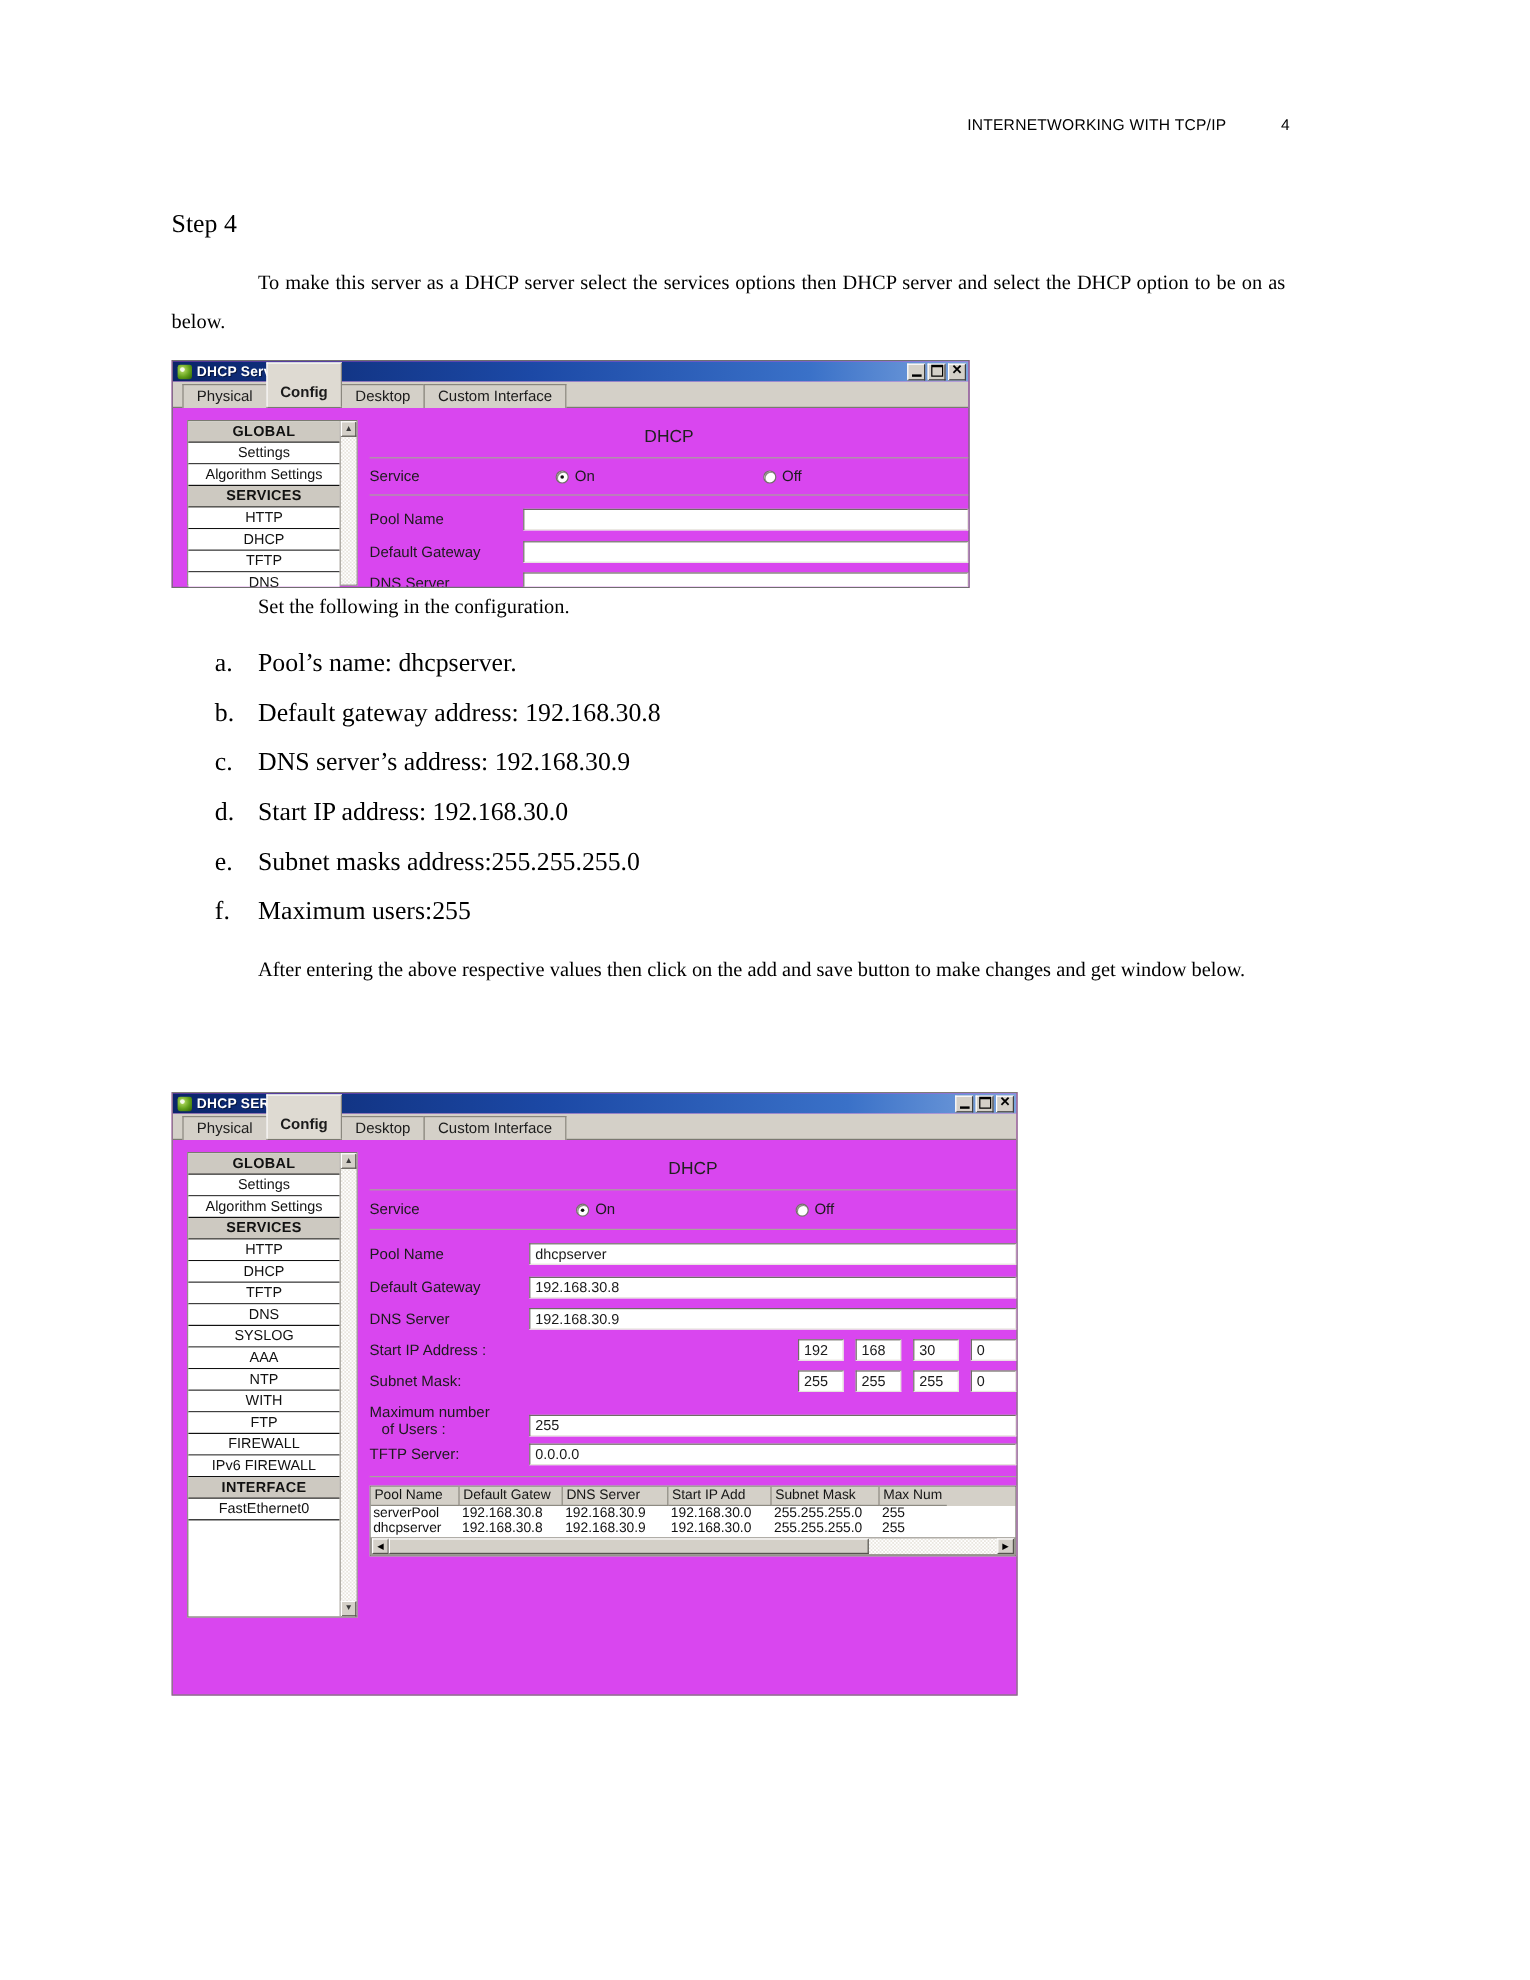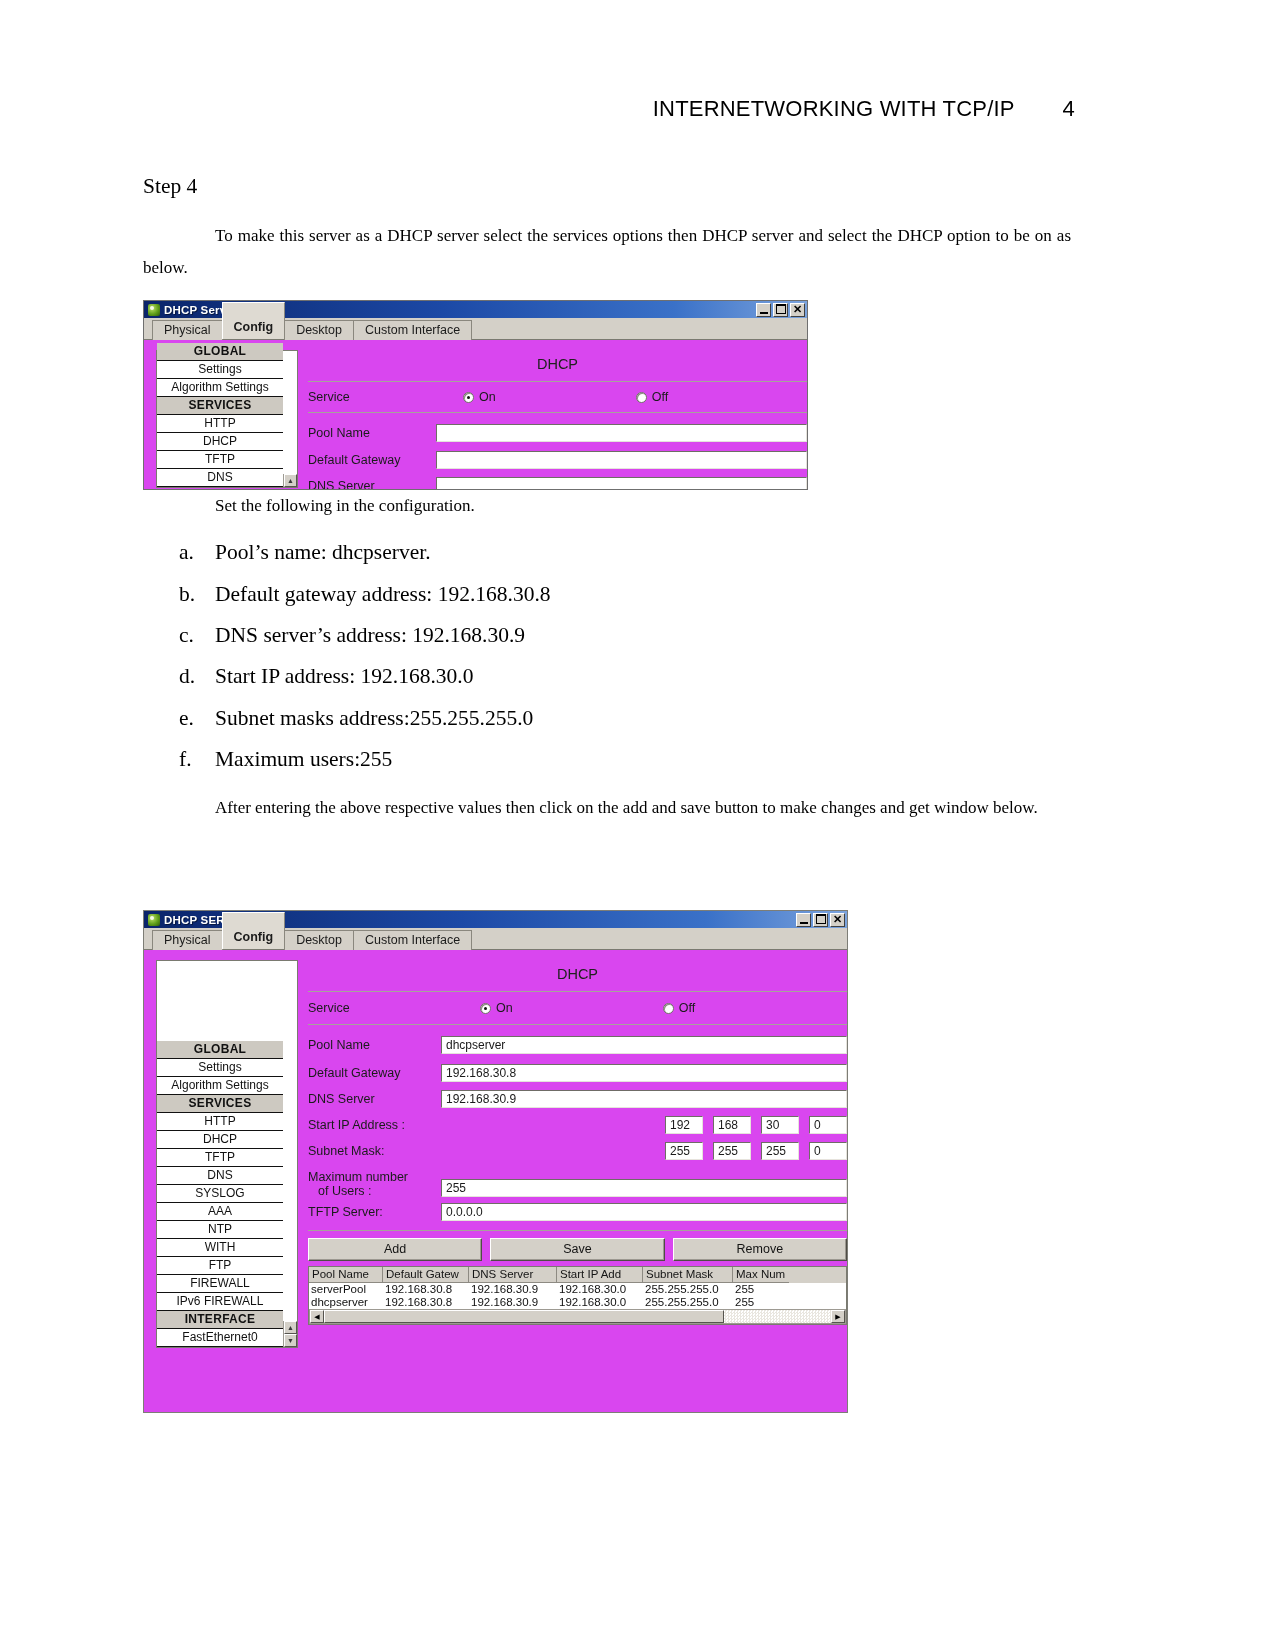--- a/index.html
+++ b/index.html
@@ -14,21 +14,21 @@
   }
 
   
   .page { position: absolute; inset: 0; }
 
   .doc-header {
     position: absolute;
     top: 96px; left: 0; right: 200px;
     text-align: right;
     font-family: "Liberation Sans", sans-serif;
-    font-size: 22px;
+    font-size: 13px;
     letter-spacing: .2px;
   }
   .doc-header .pg { display: inline-block; margin-left: 42px; }
 
   .body-col {
     position: absolute;
     left: 143px; top: 175px;
     width: 928px;
   }
 
@@ -157,21 +157,21 @@
   .pt-body { display: flex; padding: 10px 0 0 12px; }
 
   
   .pt-sidebar {
     width: 142px;
     background: #ffffff;
     border: 1px solid #7a7a70;
     display: flex;
     flex-direction: column;
   }
-  .pt-side-scroll { display: flex; flex: 1 1 auto; min-height: 0; align-items: flex-end; }
+  .pt-side-scroll { display: flex; flex: 1 1 auto; min-height: 0; }
   .pt-side-list { flex: 1 1 auto; }
   .pt-side-item {
     font-size: 12px;
     text-align: center;
     padding: 1px 0 2px 0;
     border-bottom: 1px solid #111111;
     background: #ffffff;
     color: #111;
     white-space: nowrap;
   }
@@ -538,25 +538,20 @@
           <span class="fld" style="flex:1 1 auto;margin-bottom:1px">255</span>
         </div>
 
         <div class="row" style="height:28px">
           <span class="lab" style="width:133px">TFTP Server:</span>
           <span class="fld" style="flex:1 1 auto">0.0.0.0</span>
         </div>
 
         <div class="hr" style="margin:4px 0 7px 0"></div>
 
-        <div class="btnrow">
-          <div class="pt-btn">Add</div>
-          <div class="pt-btn">Save</div>
-          <div class="pt-btn">Remove</div>
-        </div>
 
         <div class="tbl" style="margin-top:5px">
           <div class="tbl-head">
             <div class="c0">Pool Name</div>
             <div class="c1">Default Gatew</div>
             <div class="c2">DNS Server</div>
             <div class="c3">Start IP Add</div>
             <div class="c4">Subnet Mask</div>
             <div class="c5">Max Num</div>
           </div>

